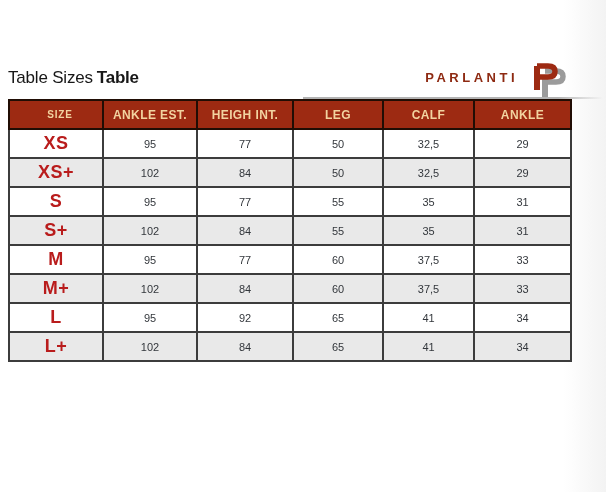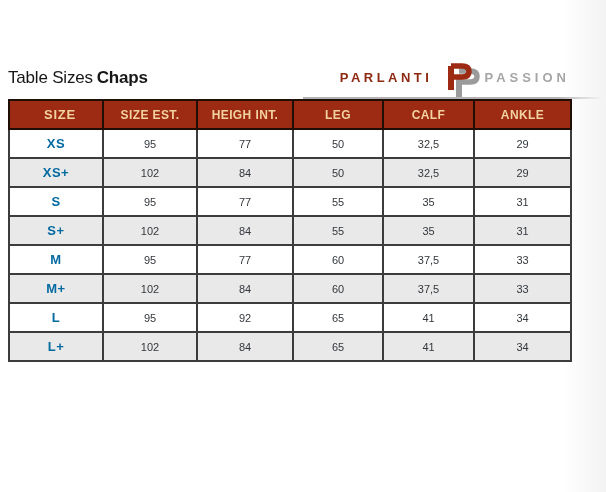--- a/index.html
+++ b/index.html
@@ -44,65 +44,64 @@
     border-collapse:collapse;table-layout:fixed;
     border:2px solid #7d7d7d;
     font-family:"Liberation Sans", sans-serif;
   }
   table.size-table th{
     background:#9d2a12;color:#f2d3a0;
     border:2px solid #200d04;
     height:27px;font-size:12px;font-weight:700;letter-spacing:0.4px;
     text-align:center;vertical-align:middle;padding:0;
   }
-  table.size-table th.size-col{font-size:13px;letter-spacing:0.8px;padding-left:8px;}
+  table.size-table th.size-col{font-size:10px;letter-spacing:0.8px;padding-left:8px;}
   table.size-table td{
     border:2px solid #3c3c3c;
     height:27px;text-align:center;vertical-align:middle;padding:0;
     font-size:11px;color:#33373c;background:#ffffff;
   }
   table.size-table tr.alt td{background:#e9e9e9;}
   table.size-table td.size-cell{
-    color:#0369a1;font-weight:700;font-size:13px;letter-spacing:0.5px;
+    color:#b91c1c;font-weight:700;font-size:18px;letter-spacing:0.5px;
   }
 </style>
 </head>
 <body>
 
 <div class="canvas">
 
   <div class="page-title">
-    <span class="regular">Table Sizes</span><span class="bold">Chaps</span>
+    <span class="regular">Table Sizes</span><span class="bold">Table</span>
   </div>
 
   <div class="brand">
     <span class="brand-left">PARLANTI</span>
     <svg class="brand-mark" viewBox="0 0 44 40">
       <path d="M21 14 L21 36" fill="none" stroke="#9b9b9b" stroke-width="6"></path>
       <path d="M21 9 L32 9 Q39 9 39 14.5 Q39 20 32 20 L22 20" fill="none" stroke="#9b9b9b" stroke-width="5.5"></path>
       <path d="M13 4 L13 28" fill="none" stroke="#9d2a12" stroke-width="6"></path>
       <path d="M13 4 L24 4 Q31 4 31 9.5 Q31 15 24 15 L14 15" fill="none" stroke="#9d2a12" stroke-width="5.5"></path>
     </svg>
-    <span class="brand-right">PASSION</span>
   </div>
   <div class="brand-underline"></div>
 
   <table class="size-table">
     <colgroup>
       <col style="width:94px">
         <col style="width:94px">
         <col style="width:96px">
       <col style="width:90px">
         <col style="width:91px">
         <col style="width:97px">
     </colgroup>
     <thead>
       <tr id="head-row">
           <th class="size-col">SIZE</th>
-          <th class="">SIZE EST.</th>
+          <th class="">ANKLE EST.</th>
           <th class="">HEIGH INT.</th>
           <th class="">LEG</th>
           <th class="">CALF</th>
           <th class="">ANKLE</th>
         </tr>
     </thead>
     <tbody id="body-rows">
         <tr class="">
           <td class="size-cell">XS</td>
           <td>95</td>

